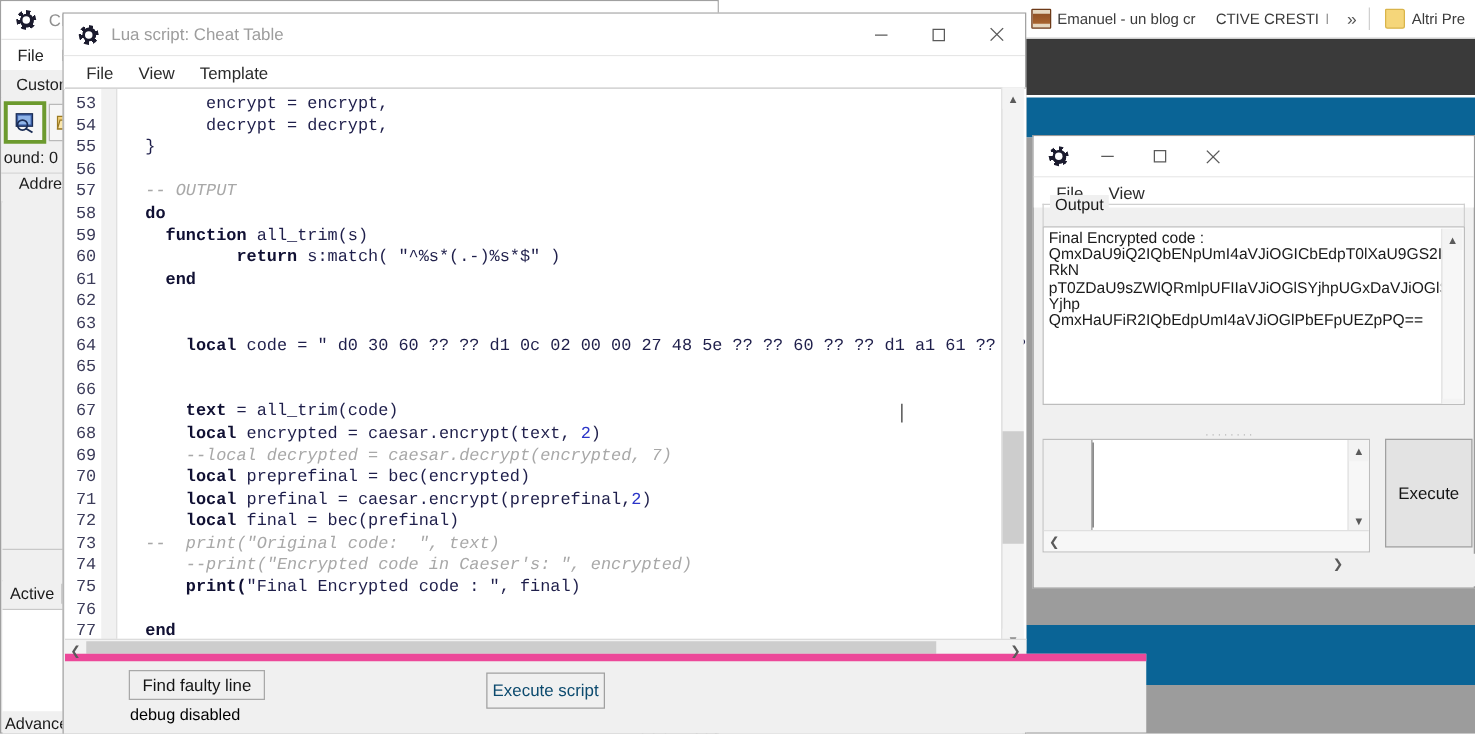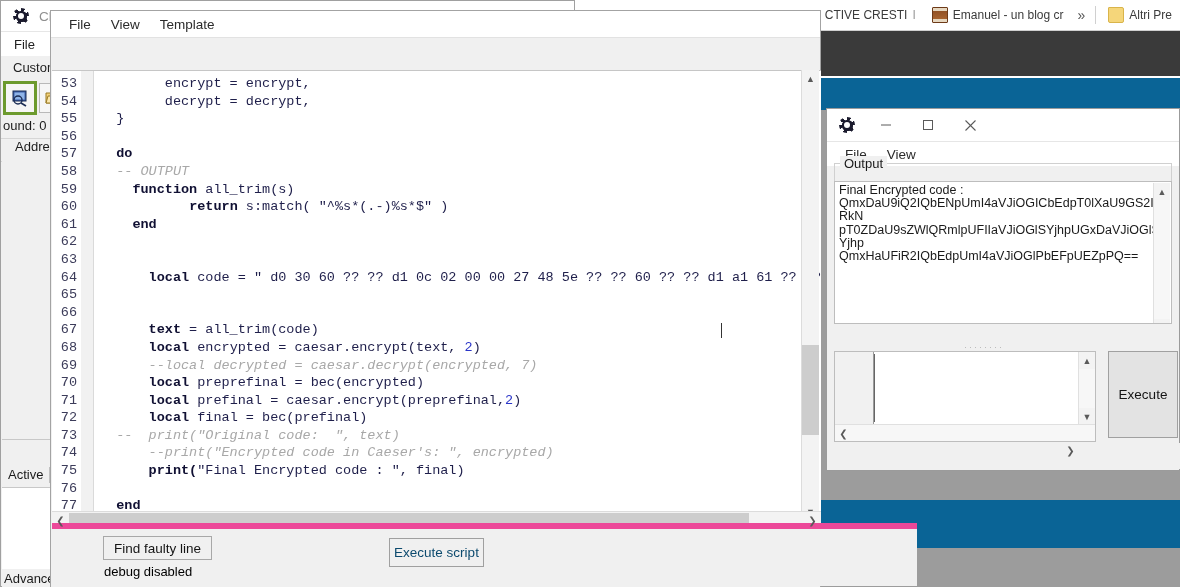--- a/index.html
+++ b/index.html
@@ -158,26 +158,26 @@
   <div class="bg-grey" style="left:818px;top:110px;width:362px;height:390px;"></div>
   <div class="bg-blue" style="left:818px;top:500px;width:362px;height:48px;"></div>
   <div class="bg-grey" style="left:818px;top:548px;width:362px;height:39px;"></div>
   <div class="bg-white" style="left:560px;top:470px;width:260px;height:117px;"></div>
 </div>
 
 <div id="url-bar-top"></div>
 <div id="browser-strip">
   <div style="width:260px;"></div>
   <div class="bm">
+    <span class="favicon fav-book"></span>
+    <span class="bm-label">Emanuel - un blog cr</span>
+  </div>
+  <div class="bm">
     <span class="bm-label">CTIVE CRESTI</span>
       <span class="bm-fade">I</span>
-  </div>
-  <div class="bm">
-    <span class="favicon fav-book"></span>
-    <span class="bm-label">Emanuel - un blog cr</span>
   </div>
   <div class="chev">»</div>
   <div class="vsep"></div>
   <div class="bm">
     <span class="favicon fav-folder"></span>
     <span class="bm-label">Altri Pre</span>
   </div>
 </div>
 
 <div class="win" id="ce-win">
@@ -221,20 +221,44 @@
     <span class="col">D</span>
   </div>
   <div id="ce-listbody"></div>
   <div id="ce-advanced">
     <span>Advanced Options</span>
   </div>
 </div>
 <div id="tbl-extras">Table Extras</div>
 
 <div class="win" id="lua-script-win">
+  <div id="ls-title" class="titlebar">
+    <span class="tb-icon">
+        <span class="lua-gear"></span>
+      </span>
+    <span class="tb-title">Lua script: Cheat Table</span>
+    <div class="wbtns">
+      <div class="wbtn">
+        <svg width="12" height="12" viewBox="0 0 12 12">
+            <line x1="1" y1="6" x2="11" y2="6" stroke="#5a5a5a" stroke-width="1"></line>
+          </svg>
+      </div>
+      <div class="wbtn">
+        <svg width="12" height="12" viewBox="0 0 12 12">
+            <rect x="1.5" y="1.5" width="9" height="9" fill="none" stroke="#5a5a5a" stroke-width="1"></rect>
+          </svg>
+      </div>
+      <div class="wbtn">
+        <svg width="13" height="13" viewBox="0 0 13 13">
+            <line x1="1.5" y1="1.5" x2="11.5" y2="11.5" stroke="#5a5a5a" stroke-width="1.1"></line>
+            <line x1="11.5" y1="1.5" x2="1.5" y2="11.5" stroke="#5a5a5a" stroke-width="1.1"></line>
+          </svg>
+      </div>
+    </div>
+  </div>
   <div id="ls-menubar" class="menubar">
     <span class="mi">File</span>
     <span class="mi">View</span>
     <span class="mi">Template</span>
   </div>
 
   <div id="ls-editor">
     <div id="gutter">
         <div class="ln">53</div>
         <div class="ln">54</div>
@@ -262,22 +286,22 @@
         <div class="ln">76</div>
         <div class="ln">77</div>
         <div class="ln">78</div>
       </div>
     <div id="gutter-sep"></div>
     <div id="code-area">
       <div class="code-line"><span class="plain">        encrypt = encrypt,</span></div>
         <div class="code-line"><span class="plain">        decrypt = decrypt,</span></div>
         <div class="code-line"><span class="plain">  }</span></div>
         <div class="code-line">&nbsp;</div>
+        <div class="code-line"><span class="cmt">  -- OUTPUT</span></div>
         <div class="code-line"><span class="kw">  do</span></div>
-        <div class="code-line"><span class="cmt">  -- OUTPUT</span></div>
         <div class="code-line"><span class="plain">    </span><span class="kw">function</span><span class="plain"> all_trim(s)</span></div>
         <div class="code-line"><span class="plain">           </span><span class="kw">return</span><span class="plain"> s:match( </span><span class="str">"^%s*(.-)%s*$"</span><span class="plain"> )</span></div>
         <div class="code-line"><span class="plain">    </span><span class="kw">end</span></div>
         <div class="code-line">&nbsp;</div>
         <div class="code-line">&nbsp;</div>
         <div class="code-line"><span class="plain">      </span><span class="kw">local</span><span class="plain"> code = </span><span class="str">" d0 30 60 ?? ?? d1 0c 02 00 00 27 48 5e ?? ?? 60 ?? ?? d1 a1 61 ?? ?? 2</span></div>
         <div class="code-line">&nbsp;</div>
         <div class="code-line">&nbsp;</div>
         <div class="code-line"><span class="plain">      </span><span class="kw">text</span><span class="plain"> = all_trim(code)</span></div>
         <div class="code-line"><span class="plain">      </span><span class="kw">local</span><span class="plain"> encrypted = caesar.encrypt(text, </span><span class="num">2</span><span class="plain">)</span></div>

